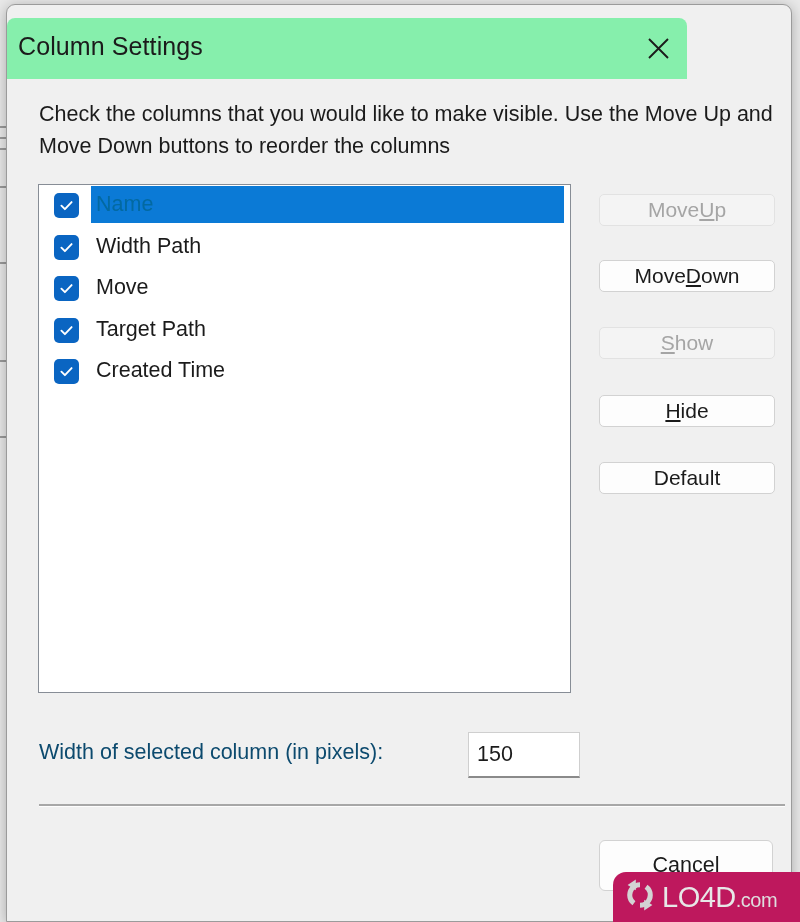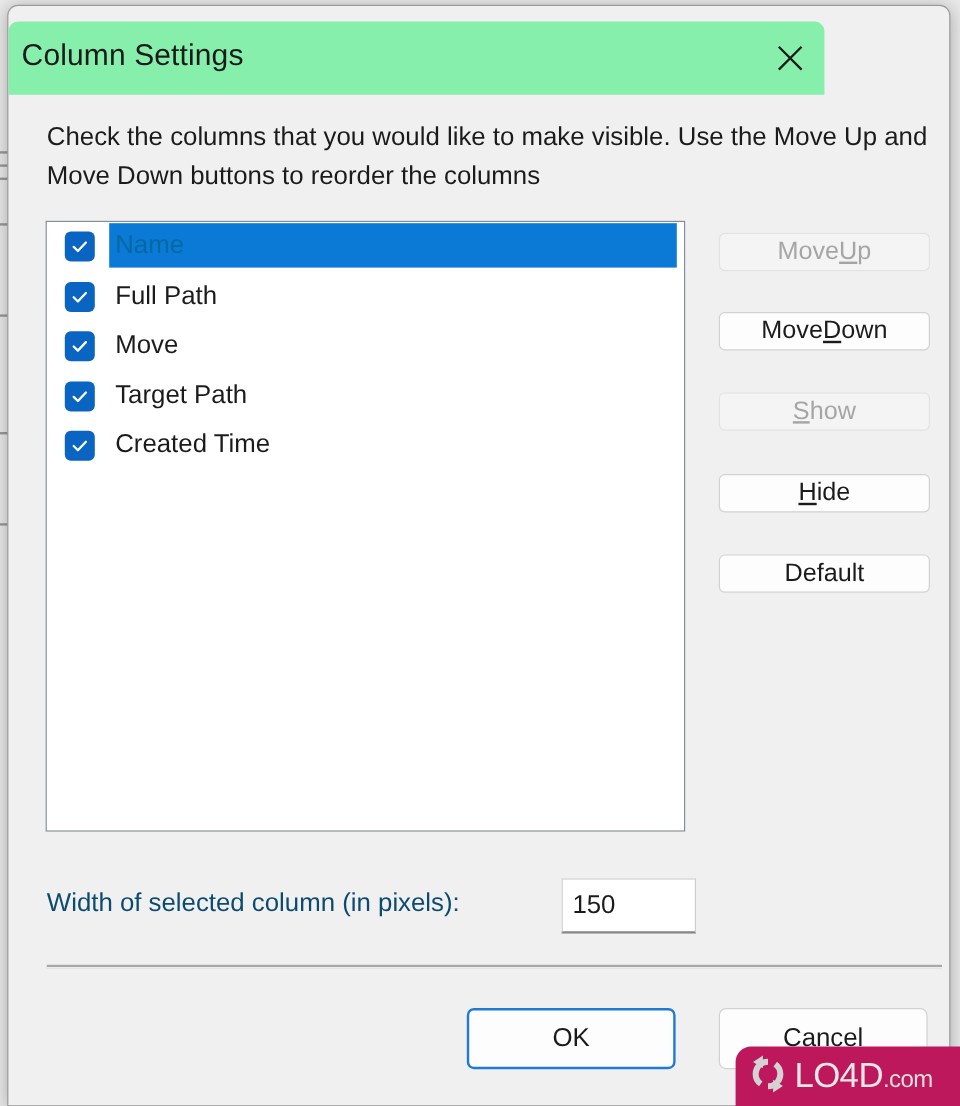--- a/index.html
+++ b/index.html
@@ -297,21 +297,21 @@
       </span>
       <span class="row-label">Name</span>
     </div>
 
     <div class="list-row">
       <span class="cb">
         <svg width="17" height="17" viewBox="0 0 17 17" aria-hidden="true">
           <path d="M3.4 8.7 L6.9 12.2 L13.6 5.1" stroke="#ffffff" stroke-width="1.9" fill="none" stroke-linecap="round" stroke-linejoin="round"></path>
         </svg>
       </span>
-      <span class="row-label">Full Path</span>
+      <span class="row-label">Width Path</span>
     </div>
 
     <div class="list-row">
       <span class="cb">
         <svg width="17" height="17" viewBox="0 0 17 17" aria-hidden="true">
           <path d="M3.4 8.7 L6.9 12.2 L13.6 5.1" stroke="#ffffff" stroke-width="1.9" fill="none" stroke-linecap="round" stroke-linejoin="round"></path>
         </svg>
       </span>
       <span class="row-label">Move</span>
     </div>
@@ -359,23 +359,20 @@
 
   <div class="side-btn" id="btn-default">
     <span>Default</span>
   </div>
 
   <div id="width-label">Width of selected column (in pixels):</div>
   <input id="width-input" type="text" value="150" style="">
 
   <div id="separator"></div>
 
-  <div class="bottom-btn" id="btn-ok">
-    <span>OK</span>
-  </div>
   <div class="bottom-btn" id="btn-cancel">
     <span>Cancel</span>
   </div>
 
 </div>
 
 <div id="watermark">
   <span id="watermark-logo">
     <svg width="36" height="36" viewBox="0 0 36 36" aria-hidden="true">
       <path d="M18 5.2 A12.8 12.8 0 0 0 5.2 18 A12.8 12.8 0 0 0 10.5 28.3 L13.4 24.2 A7.8 7.8 0 0 1 18 10.2 Z" fill="#d3d3d3"></path>

